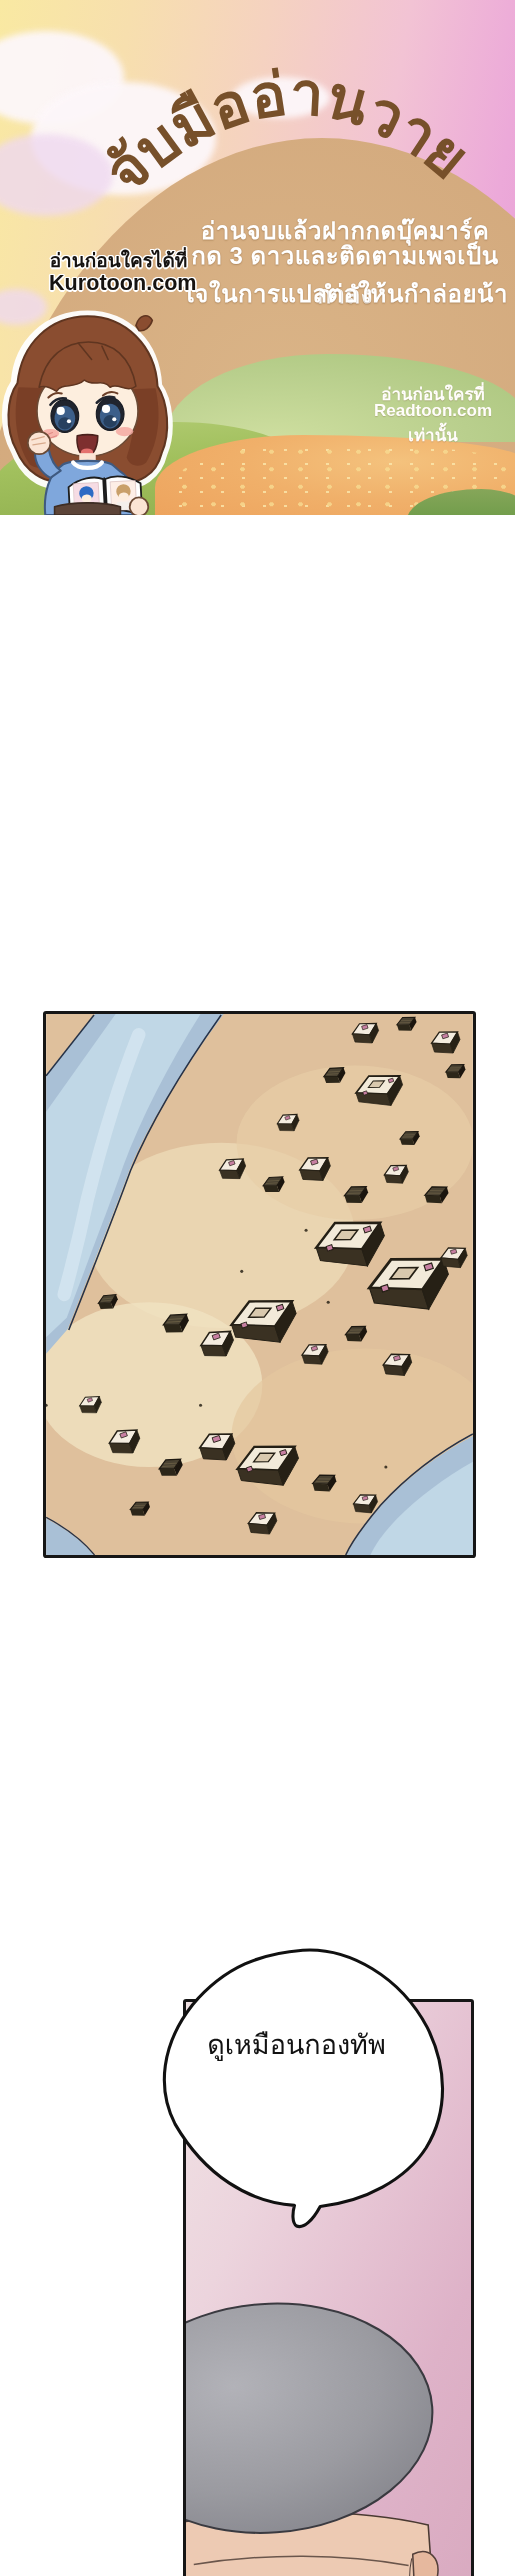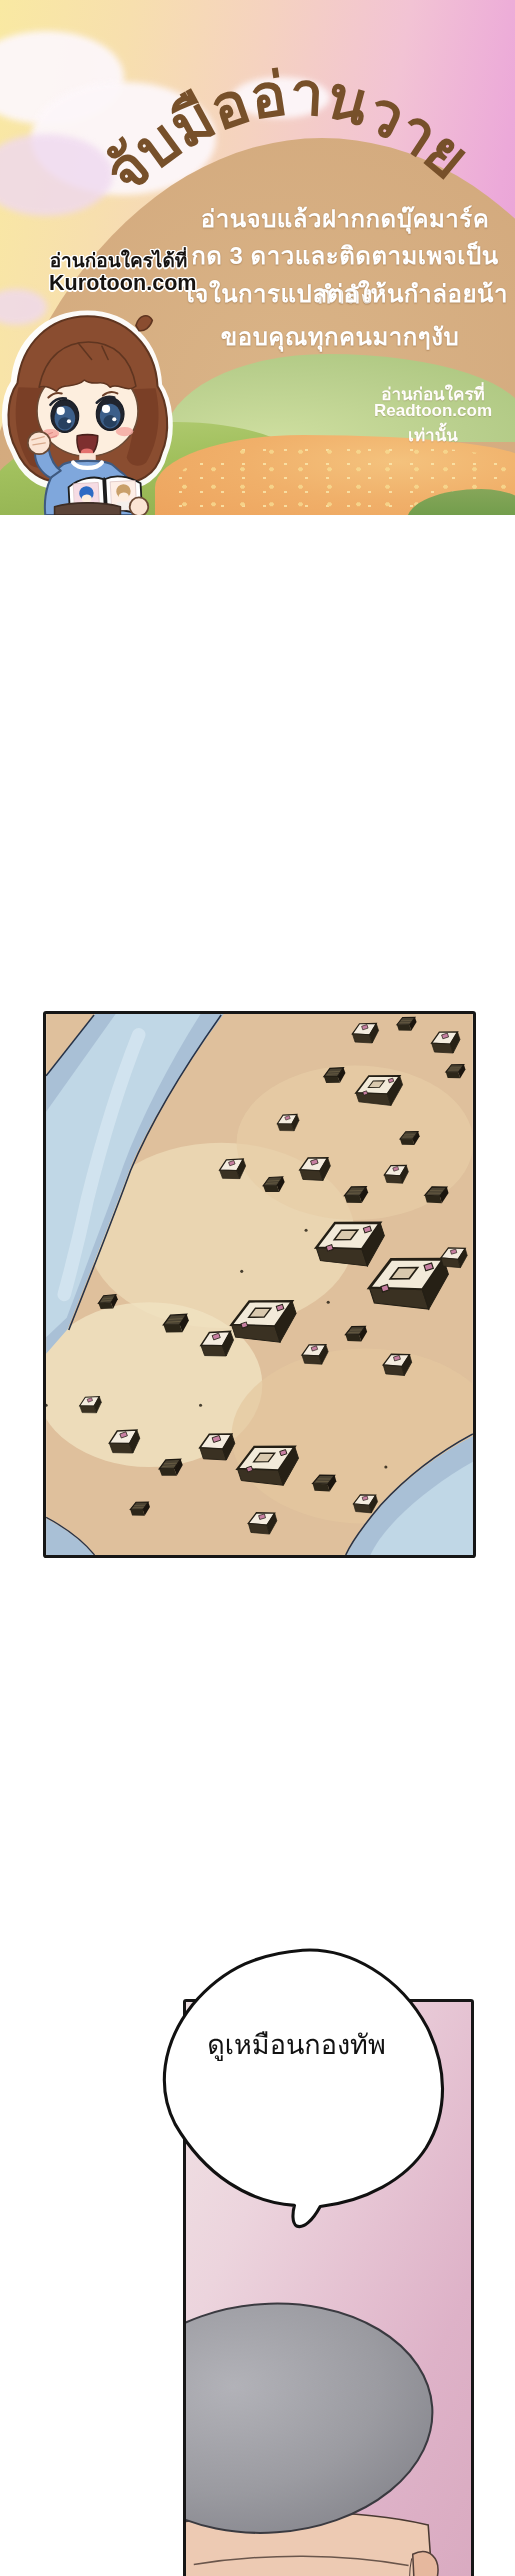--- a/index.html
+++ b/index.html
@@ -65,24 +65,23 @@
 
     <svg id="title-svg" viewBox="0 0 1000 470">
       <defs>
           <path id="arc" d="M 245 385 Q 615 25 968 460" fill="none"></path>
         </defs>
       <text font-size="116" font-weight="700" fill="#77502a" font-family="Liberation Sans, sans-serif">
         <textPath href="#arc" startOffset="6">จับมืออ่านวาย</textPath>
       </text>
     </svg>
 
-    <div class="promo" style="top:199px;">อ่านจบแล้วฝากกดบุ๊คมาร์ค</div>
+    <div class="promo" style="top:211px;">อ่านจบแล้วฝากกดบุ๊คมาร์ค</div>
     <div class="promo" style="top:236px;">กด 3 ดาวและติดตามเพจเป็นกำลัง</div>
     <div class="promo" style="top:274px;">ใจในการแปลต่อให้นกำล่อยน้า</div>
-    <div class="promo" style="top:317px;left:170px;">ขอบคุณทุกคนมากๆงับ</div>
 
     <div class="site-left" style="top:245px;font-size:19px;">อ่านก่อนใครได้ที่</div>
     <div class="site-left" style="top:270px;font-size:21.6px;">Kurotoon.com</div>
 
     <div id="grass-bush"></div>
     <div id="grass-left"></div>
     <div id="field-orange"></div>
     <div id="field-dots"></div>
     <div id="grass-right"></div>
 

